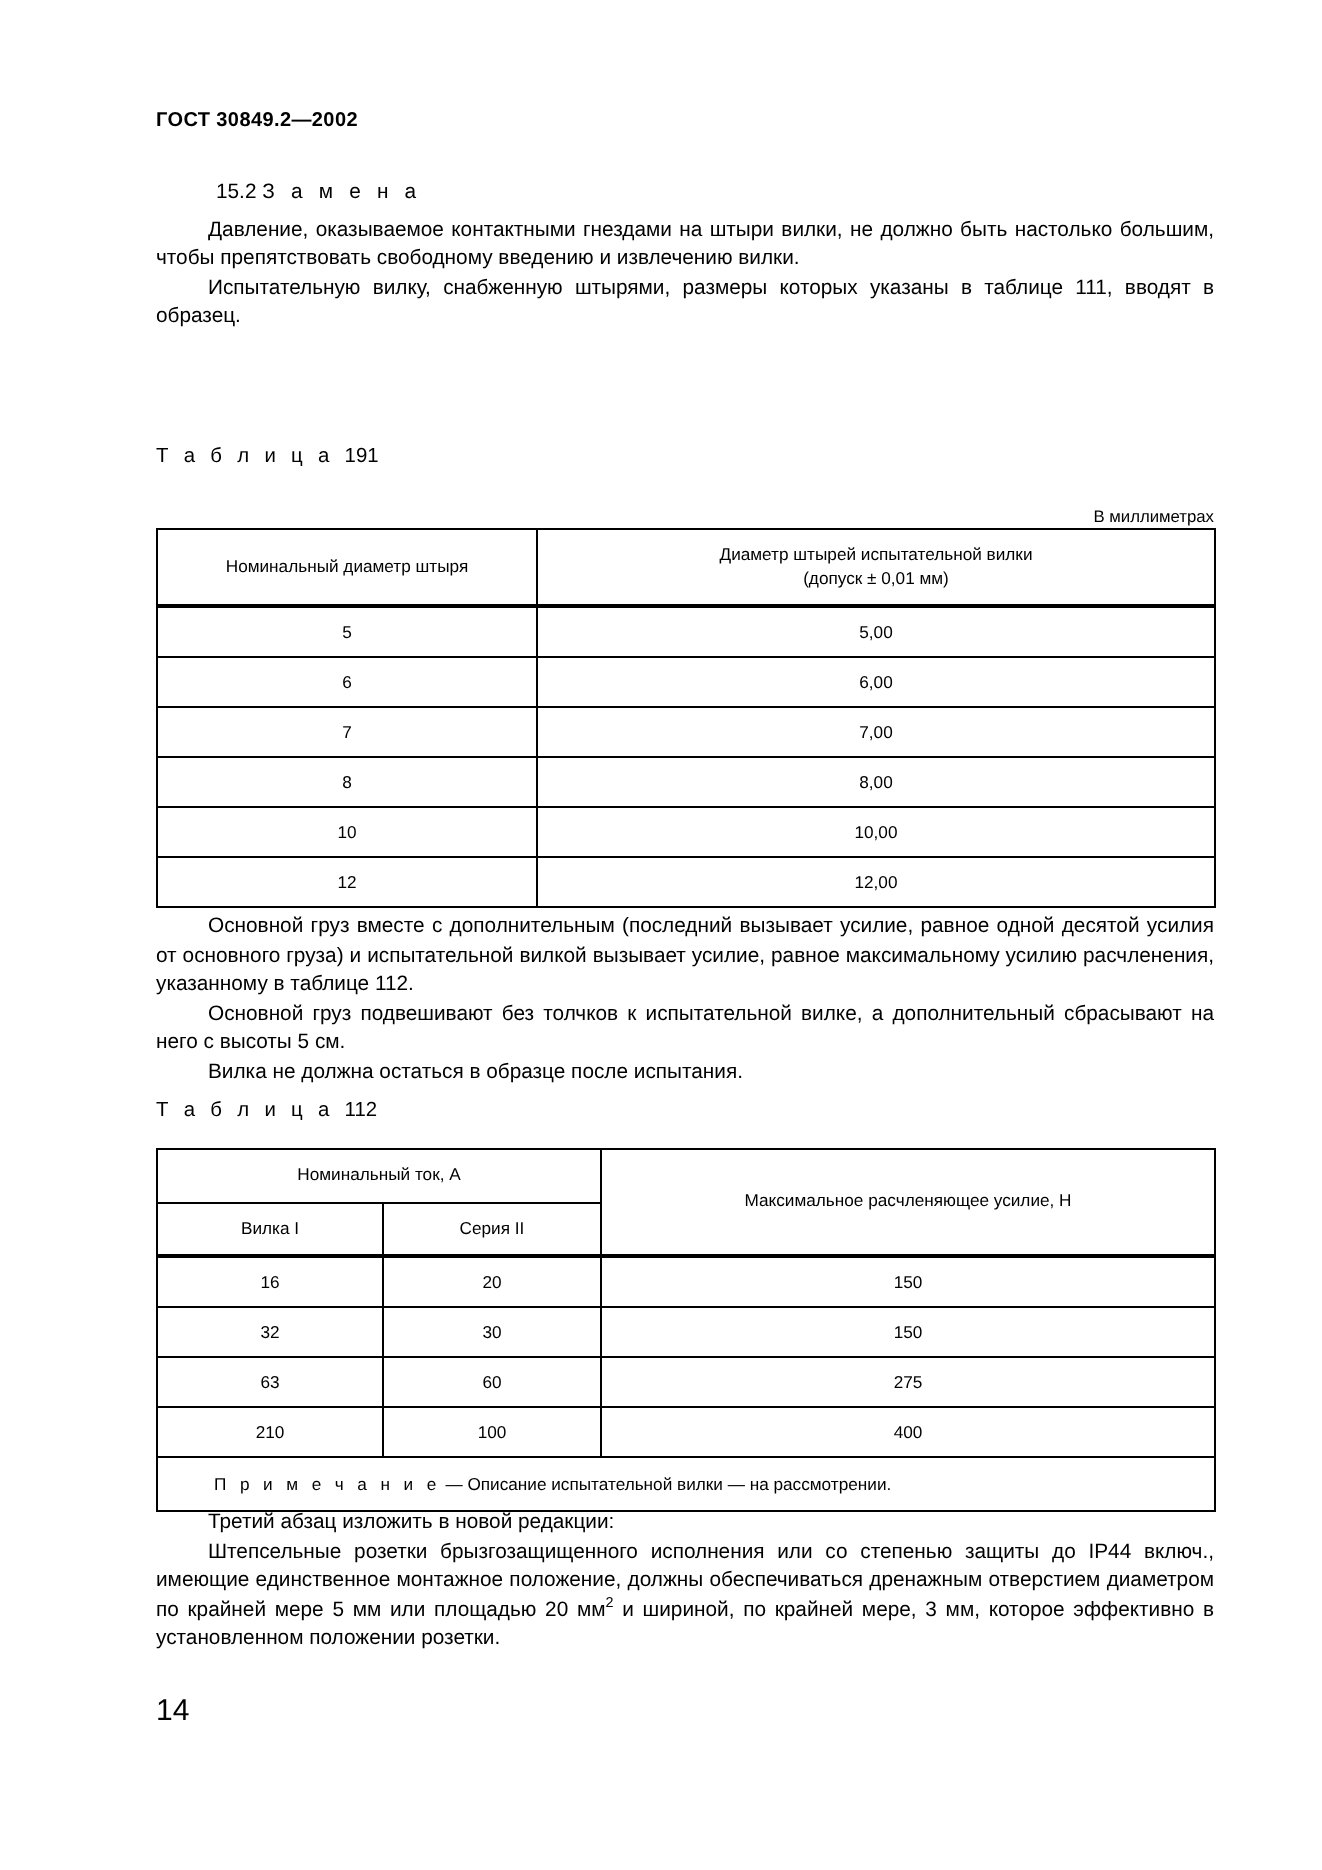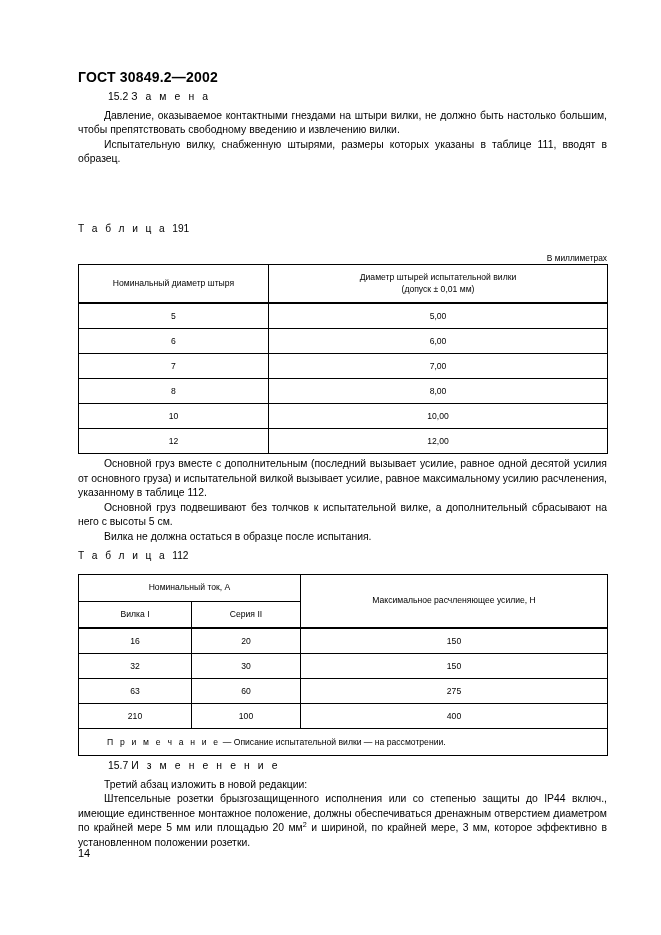--- a/index.html
+++ b/index.html
@@ -16,22 +16,22 @@
     width: 661px;
     height: 935px;
     background: #ffffff;
     overflow: hidden;
   }
 
   
   .doc-header {
     position: absolute;
     left: 78px;
-    top: 69px;
-    font-size: 14px;
+    top: 55px;
+    font-size: 10px;
     font-weight: bold;
     letter-spacing: 0.2px;
     white-space: nowrap;
   }
 
   
   .para {
     font-size: 10.4px;
     line-height: 14.6px;
     text-align: justify;
@@ -117,21 +117,21 @@
   }
   .note-cell .spaced {
     letter-spacing: 2.2px;
   }
 
   
   .page-number {
     position: absolute;
     left: 78px;
     top: 847px;
-    font-size: 11px;
+    font-size: 15px;
     text-align: center;
   }
 
   
   .blk-p1   { position: absolute; left: 78px; top: 86px;  width: 529px; }
   .blk-t111 { position: absolute; left: 78px; top: 222px; width: 529px; }
   .blk-p2   { position: absolute; left: 78px; top: 457px; width: 529px; }
   .blk-t112 { position: absolute; left: 78px; top: 549px; width: 529px; }
   .blk-p3   { position: absolute; left: 78px; top: 755px; width: 529px; }
 </style>
@@ -321,23 +321,20 @@
             <div class="note-cell">
               <span class="spaced">П р и м е ч а н и е</span><span>&nbsp;</span><span>— Описание испытательной вилки — на рассмотрении.</span>
             </div>
           </td>
         </tr>
       </tbody>
     </table>
   </div>
 
   <div class="blk-p3">
-    <p class="sp-head">
-      <span>15.7</span><span>&nbsp;</span><span class="spaced">И з м е н е н е н и е</span>
-    </p>
 
     <p class="para indent nojust">Третий абзац изложить в новой редакции:</p>
 
     <p class="para indent">
       <span>Штепсельные розетки брызгозащищенного исполнения или со степенью защиты до IP44 включ., имеющие единственное монтажное положение, должны обеспечиваться дренажным отверстием диаметром по крайней мере 5 мм или площадью 20 мм</span><sup>2</sup><span> и шириной, по крайней мере, 3 мм, которое эффективно в установленном положении розетки.</span>
     </p>
   </div>
 
   <div class="page-number">14</div>
 

